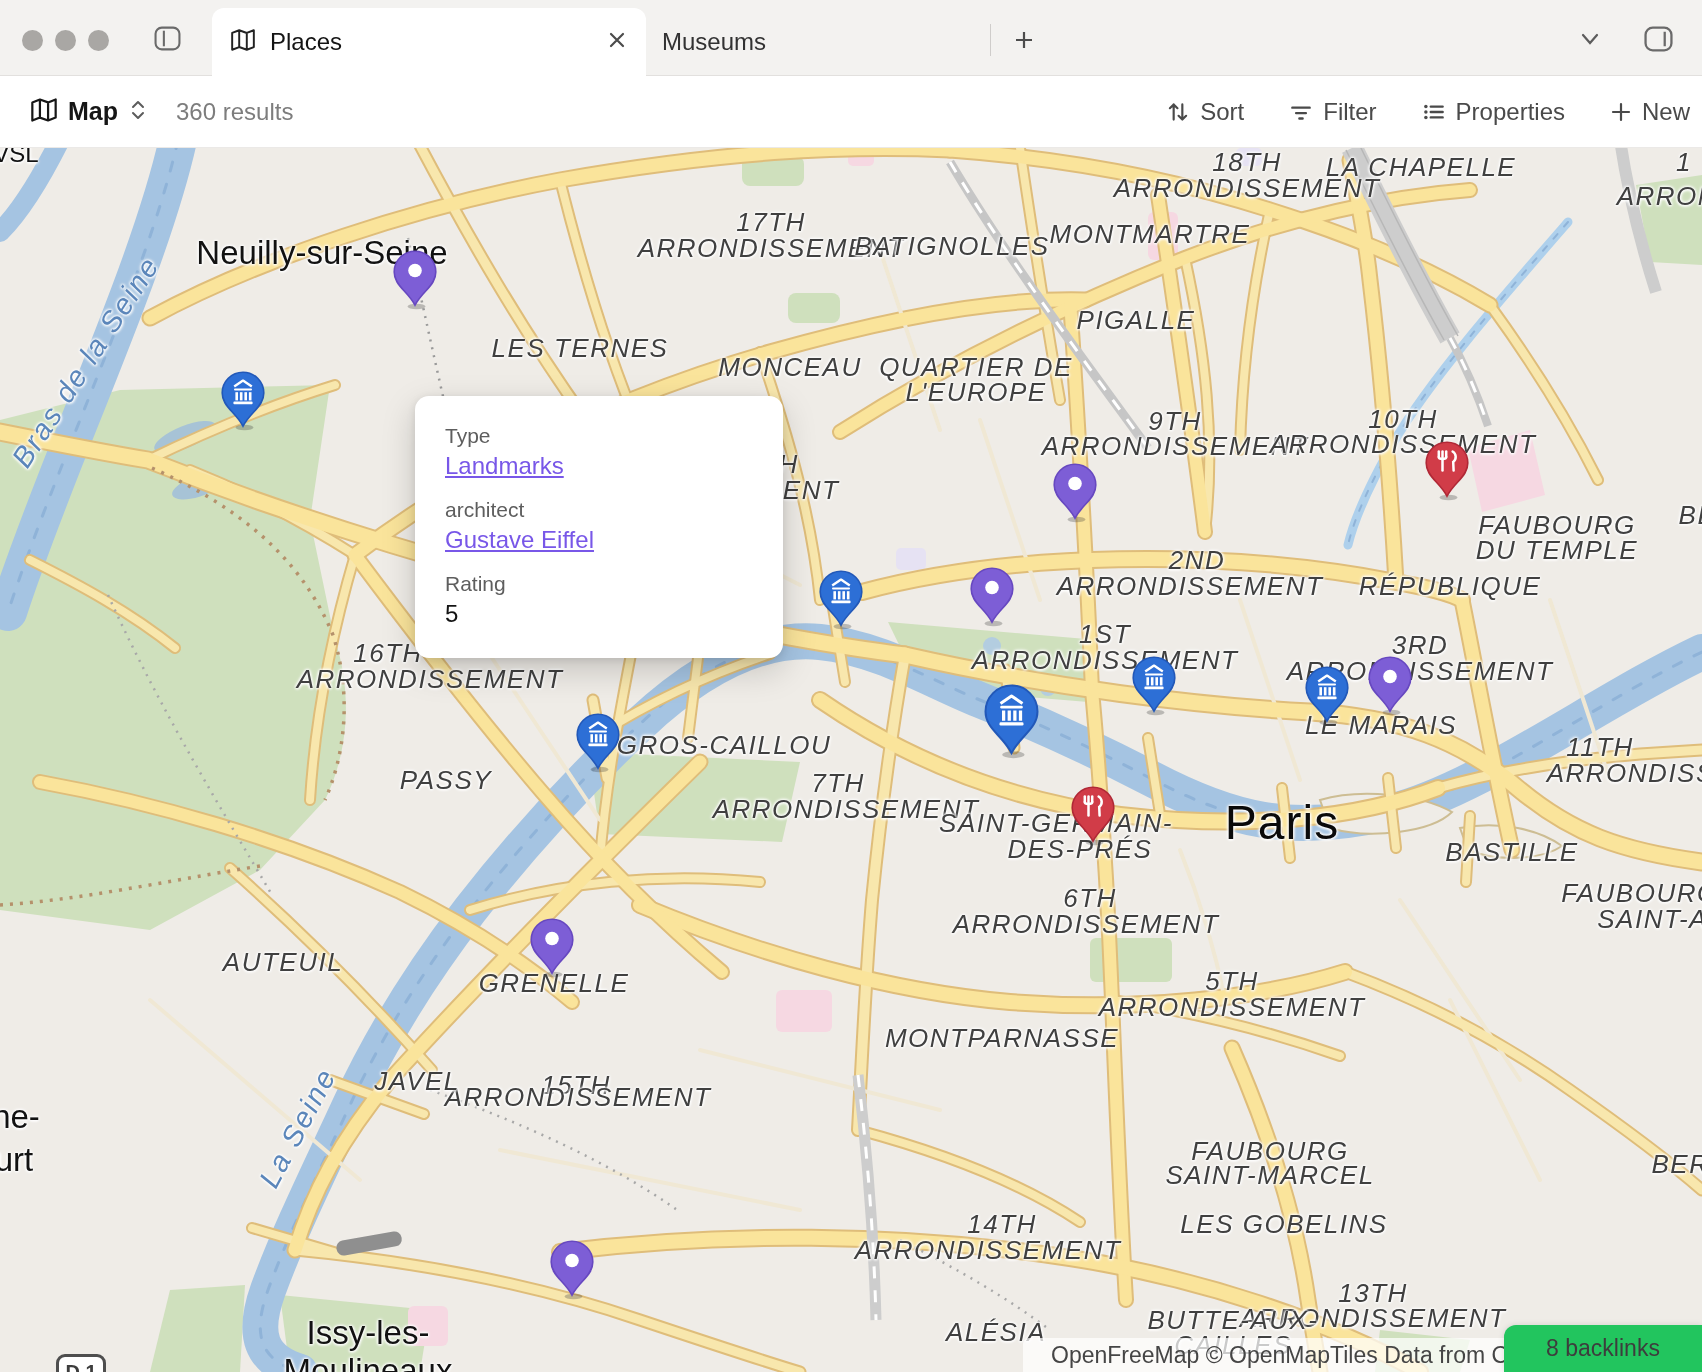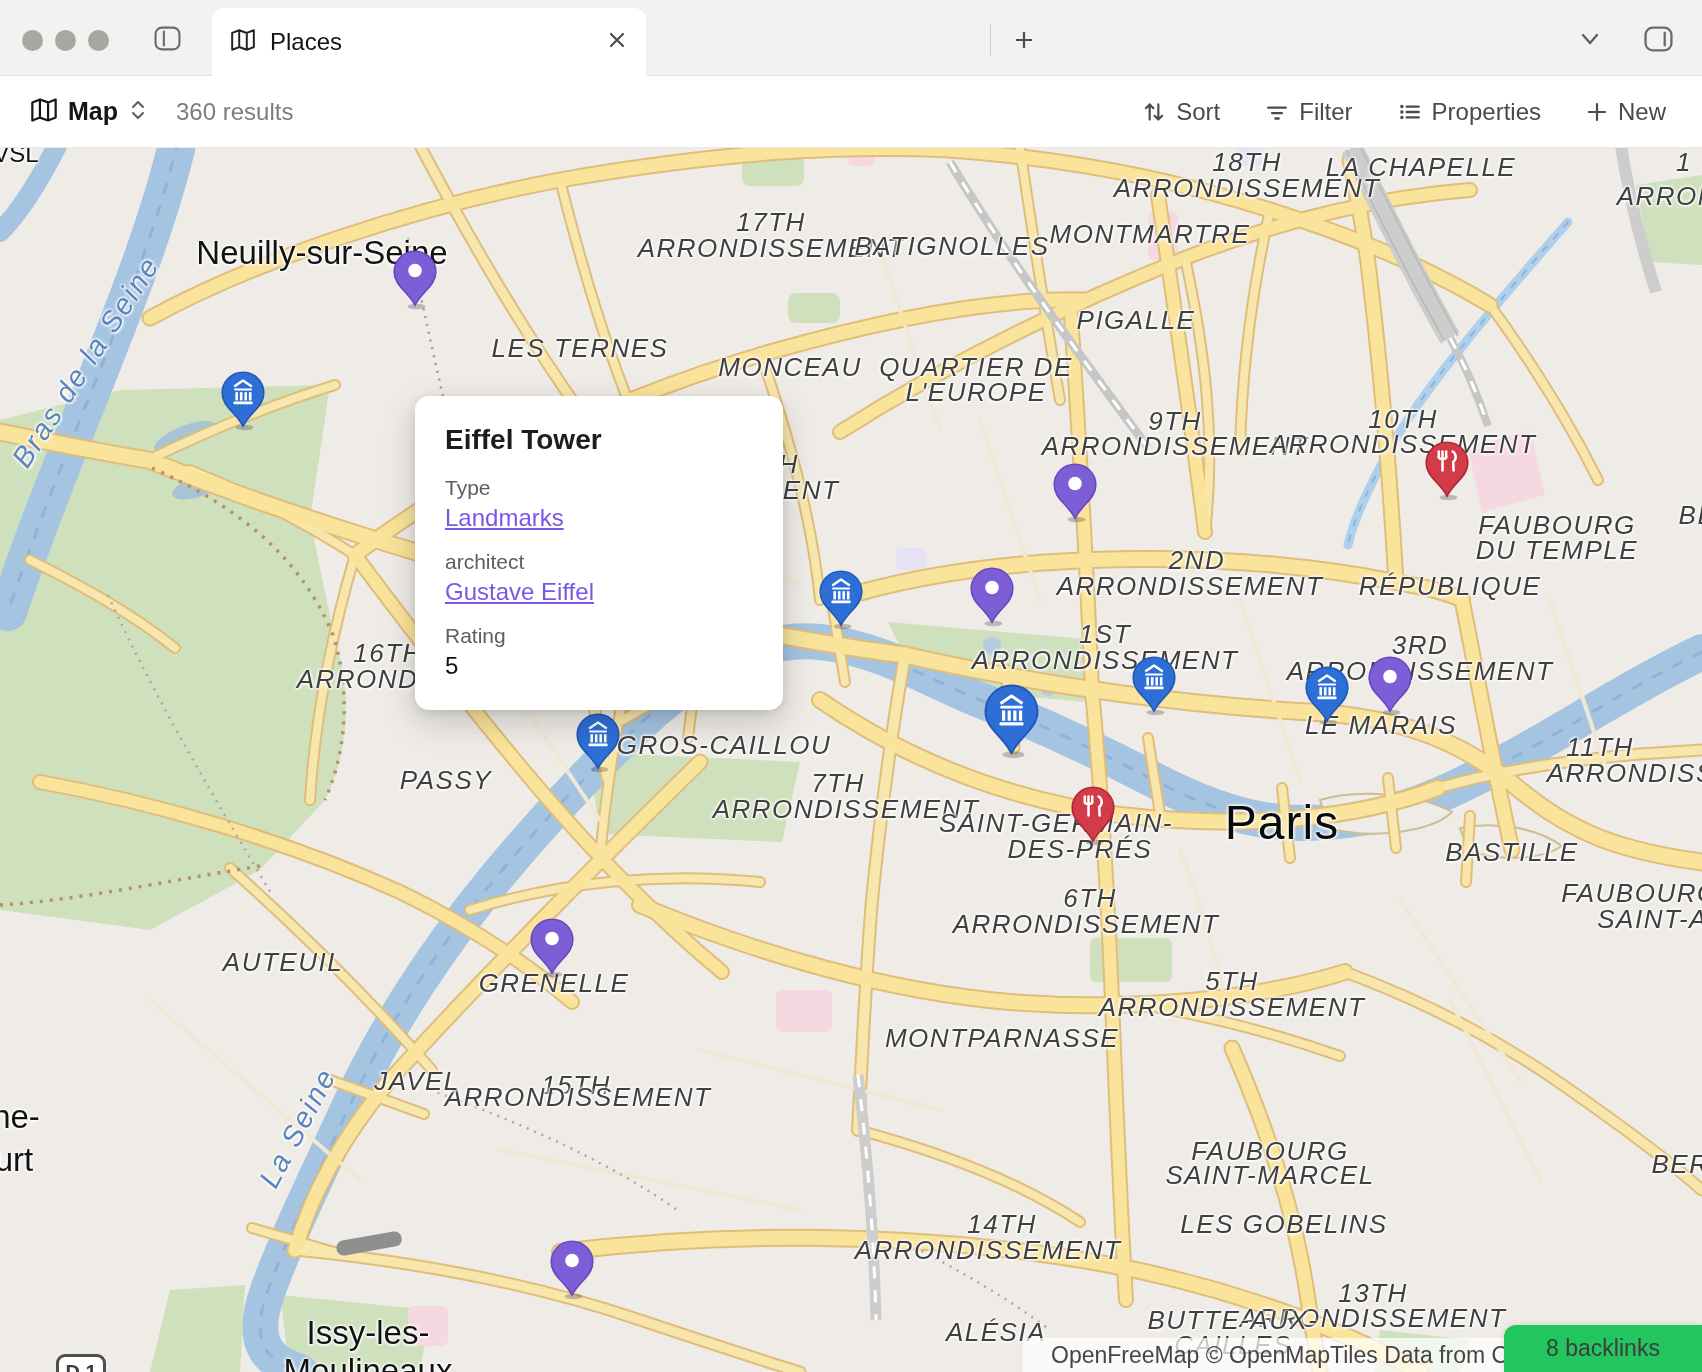--- a/index.html
+++ b/index.html
@@ -16,21 +16,21 @@
   .tab-active .tab-label{font-size:24px;color:#141414;margin-left:14px;flex:1;}
   .tab-inactive{position:absolute;left:646px;top:8px;width:344px;height:68px;display:flex;align-items:center;padding:0 16px;box-sizing:border-box;}
   .tab-inactive .tab-label{font-size:24px;color:#323232;}
   .tab-divider{position:absolute;left:990px;top:24px;width:1px;height:32px;background:#cfcdcb;}
   
   .toolbar{position:absolute;top:76px;left:0;right:0;height:71px;background:#fff;z-index:19;
            display:flex;align-items:center;border-bottom:1px solid #ebe9e7;}
   .tb-left{display:flex;align-items:center;margin-left:30px;gap:10px;}
   .tb-view-label{font-size:25px;font-weight:bold;color:#161616;}
   .tb-results{font-size:24px;color:#7d7d7d;margin-left:28px;}
-  .tb-right{margin-left:auto;display:flex;align-items:center;gap:44px;margin-right:36px;}
+  .tb-right{margin-left:auto;display:flex;align-items:center;gap:44px;margin-right:12px;}
   .tb-action{display:flex;align-items:center;gap:9px;color:#4a4a4a;font-size:24px;cursor:default;}
   
   #map-svg{position:absolute;left:0;top:0;z-index:1;}
   #labels,#pins{position:absolute;left:0;top:0;width:1702px;height:1372px;pointer-events:none;}
   #labels{z-index:3;} #pins{z-index:4;}
   .mlabel{position:absolute;transform:translate(-50%,-50%);white-space:nowrap;
           text-shadow:0 0 3px #fff,0 0 3px #fff,0 0 4px #fff,0 1px 3px #fff;}
   .district{font-style:italic;color:#404040;font-size:26px;letter-spacing:1.5px;}
   .town{color:#121212;font-size:33px;}
   .town-sm{color:#121212;font-size:24px;}
@@ -453,21 +453,20 @@
         <circle cx="22" cy="20.5" r="6.8" fill="#fff"></circle>
       </svg></div>
     <div class="pin" style="left: 550px; top: 1240px;"><svg width="44" height="60" viewBox="0 0 44 60">
         <ellipse cx="23.5" cy="56.5" rx="9" ry="2.8" fill="rgba(50,50,50,.28)"></ellipse>
         <path d="M22,1.2 C10.5,1.2 1.2,10.5 1.2,22 c0,7.4 4,12.6 9.8,18.8 c4.4,4.7 8.3,9.3 11,14.4 c2.7-5.1 6.6-9.7 11-14.4 c5.8-6.2 9.8-11.4 9.8-18.8 C42.8,10.5 33.5,1.2 22,1.2 Z" fill="#7d5ed6" stroke="#6748c0" stroke-width="1.6"></path>
         <circle cx="22" cy="20.5" r="6.8" fill="#fff"></circle>
       </svg></div>
   </div>
 
 <div class="popup">
-  <div class="popup-title">Eiffel Tower</div>
   <div class="fld-label">Type</div>
   <div class="fld-value link">Landmarks</div>
   <div class="fld-label">architect</div>
   <div class="fld-value link">Gustave Eiffel</div>
   <div class="fld-label">Rating</div>
   <div class="fld-value" style="margin-bottom:6px">5</div>
 </div>
 
 <div class="shield">D 1</div>
 <div class="attribution">OpenFreeMap © OpenMapTiles Data from O</div>
@@ -495,20 +494,23 @@
     <svg width="24" height="18" viewBox="0 0 24 18">
         <path d="M5,4 L12,12 L19,4" stroke="#5c5c5c" stroke-width="2.2" fill="none" stroke-linecap="round"></path>
       </svg>
   </span>
   <span class="chrome-icon" style="left:1644px;top:26px;">
     <svg width="29" height="26" viewBox="0 0 28 25">
         <rect x="1.5" y="1.5" width="25" height="22" rx="7" fill="none" stroke="#6a6a6a" stroke-width="2.2"></rect>
         <line x1="20" y1="5.5" x2="20" y2="19.5" stroke="#6a6a6a" stroke-width="2.2"></line>
       </svg>
   </span>
+  <div class="tab-inactive">
+    <span class="tab-label">Museums</span>
+  </div>
 </div>
 <div class="tab-active">
   <span>
     <svg width="26" height="24" viewBox="0 0 24 22">
         <path d="M2,4.5 L8.5,2 L15.5,4.5 L22,2 L22,17.5 L15.5,20 L8.5,17.5 L2,20 Z M8.5,2 L8.5,17.5 M15.5,4.5 L15.5,20" fill="none" stroke="#222" stroke-width="1.8" stroke-linejoin="round"></path>
       </svg>
   </span>
   <span class="tab-label">Places</span>
   <span>
     <svg width="22" height="22" viewBox="0 0 22 22">

